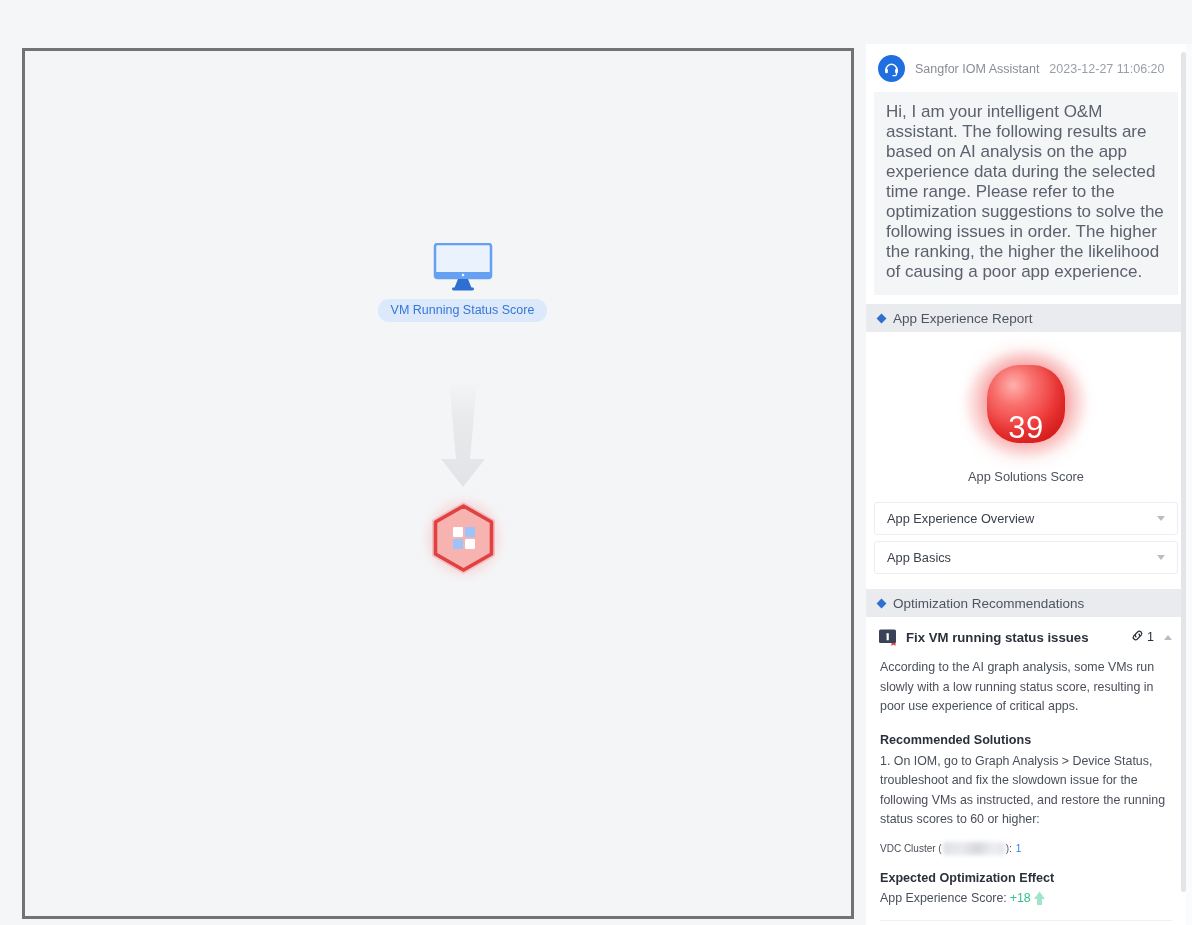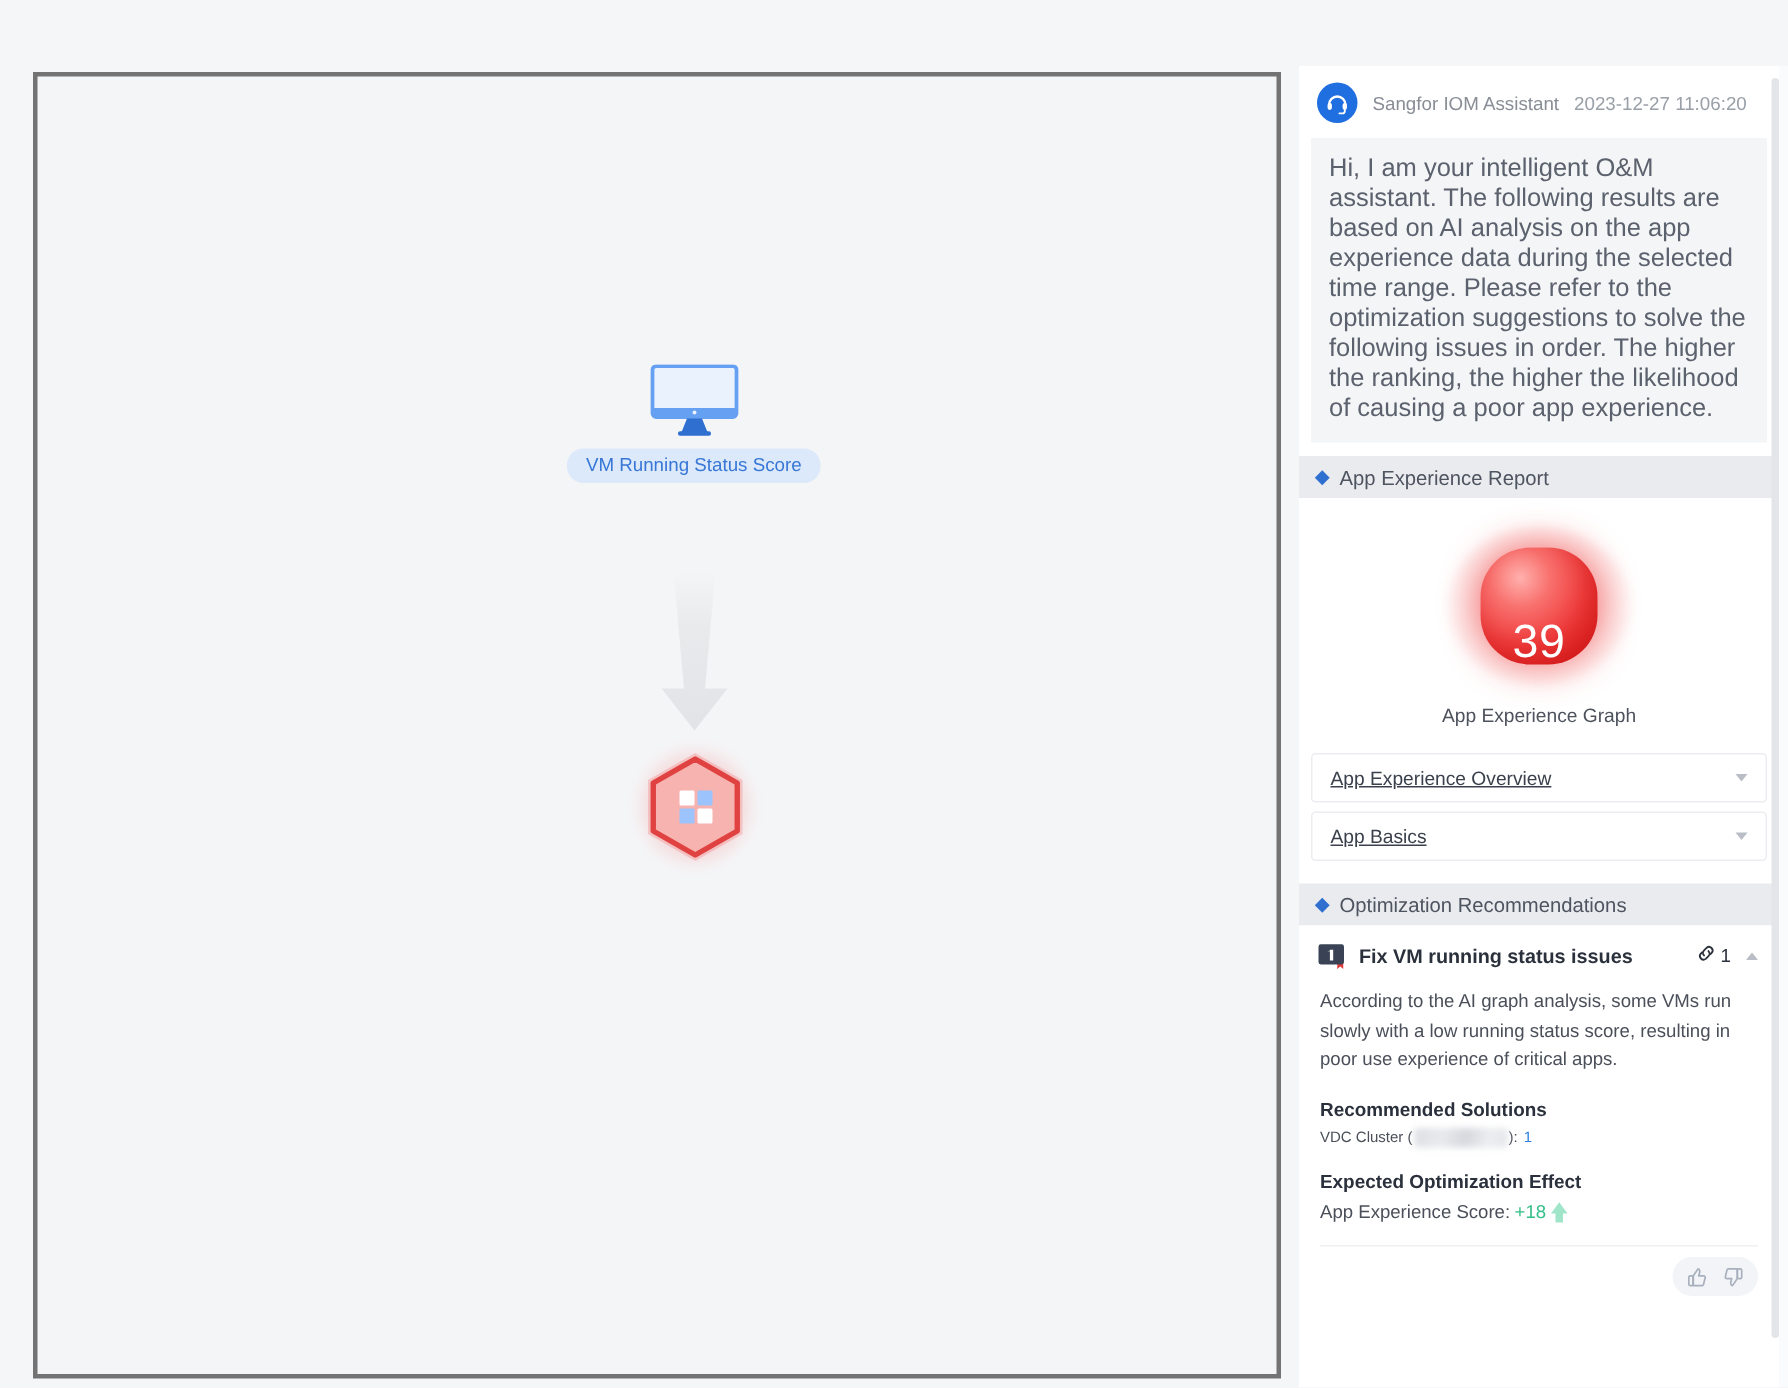--- a/index.html
+++ b/index.html
@@ -225,21 +225,20 @@
     border-radius: 3px;
     height: 33px;
     display: flex; align-items: center;
     padding: 0 12px;
     cursor: pointer;
   }
   .collapse-row .lbl {
     flex: 1;
     font-size: 12.8px;
     color: #3b414c;
-    text-decoration: underline;
   }
   .caret-sm {
     width: 0; height: 0;
     border-left: 4px solid transparent;
     border-right: 4px solid transparent;
     border-top: 5px solid #b8bdc6;
   }
   .caret-sm.up {
     border-top: none;
     border-bottom: 5px solid #b8bdc6;
@@ -438,21 +437,21 @@
       <span>App Experience Report</span>
     </div>
 
     <div class="score-block">
       <div class="score-orb">
         <div class="orb-glow"></div>
         <div class="orb-body">
           <span class="orb-num">39</span>
         </div>
       </div>
-      <div class="score-label">App Experience Graph</div>
+      <div class="score-label">App Solutions Score</div>
     </div>
 
     <div class="collapse-row">
       <span class="lbl">App Experience Overview</span>
       <span class="caret-sm"></span>
     </div>
     <div class="collapse-row">
       <span class="lbl">App Basics</span>
       <span class="caret-sm"></span>
     </div>
@@ -482,20 +481,21 @@
           </span>
           <span class="n">1</span>
         </span>
         <span class="caret-sm up"></span>
       </div>
 
       <div class="rec-body">
         <p class="rec-para">According to the AI graph analysis, some VMs run slowly with a low running status score, resulting in poor use experience of critical apps.</p>
 
         <div class="rec-sub">Recommended Solutions</div>
+        <p class="rec-step">1. On IOM, go to Graph Analysis &gt; Device Status, troubleshoot and fix the slowdown issue for the following VMs as instructed, and restore the running status scores to 60 or higher:</p>
 
         <div class="vdc-line">
           <span>VDC Cluster (</span>
           <span class="redact inline"></span>
           <span>):</span>
           <span class="blue" style="margin-left:4px">1</span>
         </div>
 
         <div class="rec-sub">Expected Optimization Effect</div>
         <div class="effect-line">

